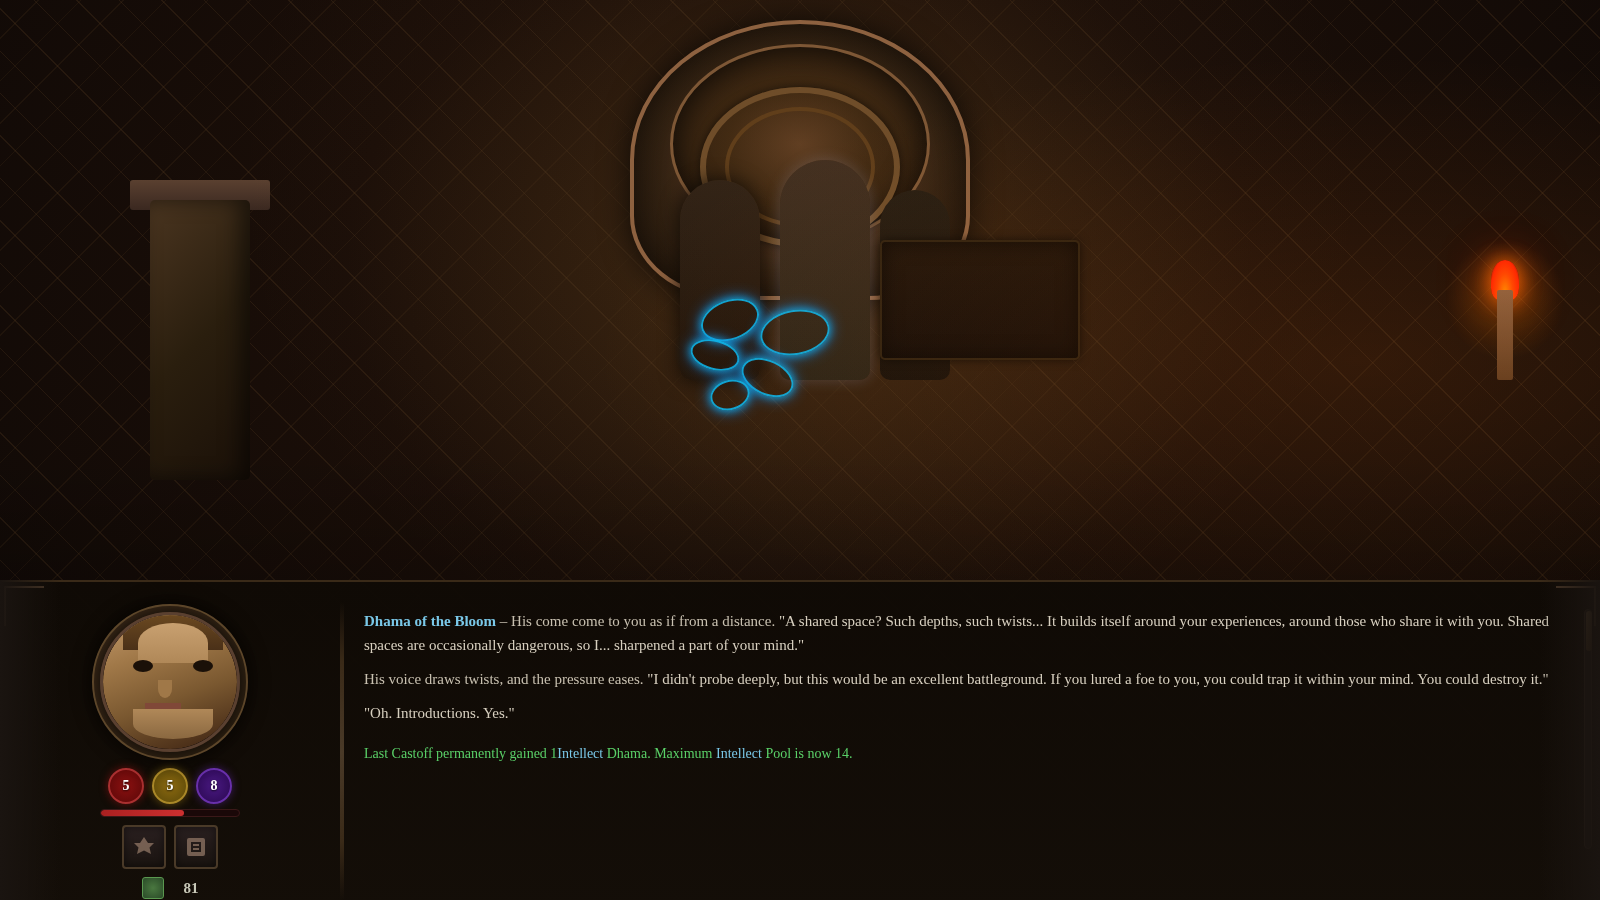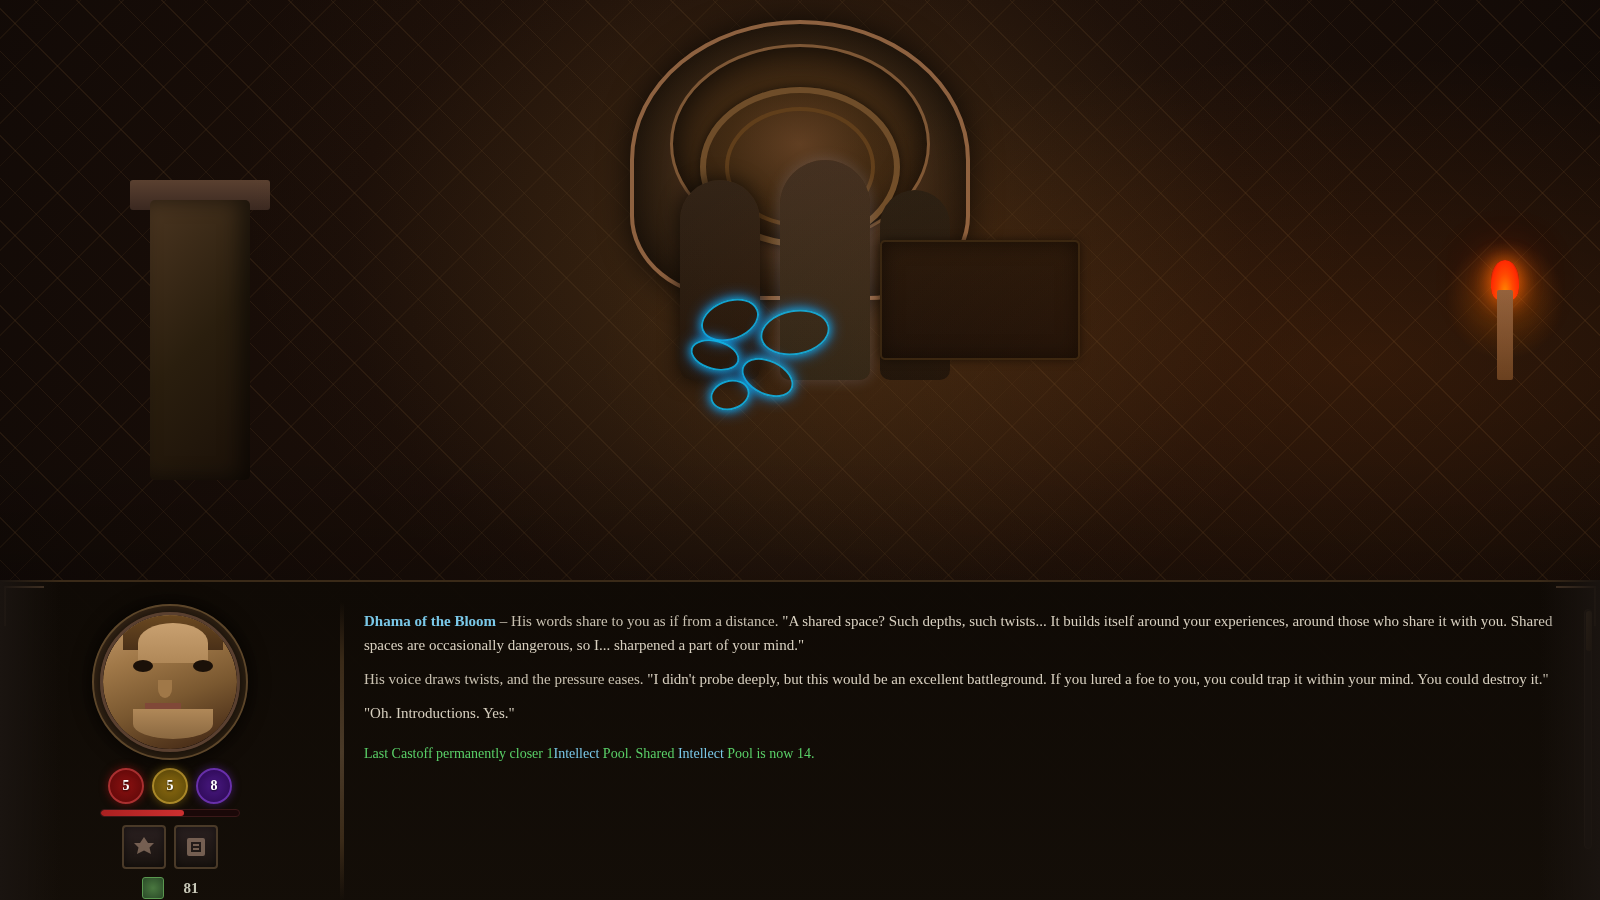--- a/index.html
+++ b/index.html
@@ -644,35 +644,35 @@
           <span class="currency-value">81</span>
         </div>
       </div>
 
       <div class="panel-separator"></div>
 
       <div id="dialog-text-area">
 
         <div class="dialog-text">
           <span class="speaker-name">Dhama of the Bloom</span>
-          <span>– His words share to you as if from a distance.</span>
+          <span>– His come come to you as if from a distance.</span>
           <span class="dialog-quote">"A shared space? Such depths, such twists... It builds itself around your experiences, around those who share it with you. Shared spaces are occasionally dangerous, so I... sharpened a part of your mind."</span>
         </div>
 
         <div class="dialog-text">
           <span>His voice draws twists, and the pressure eases.</span>
           <span class="dialog-quote">"I didn't probe deeply, but this would be an excellent battleground. If you lured a foe to you, you could trap it within your mind. You could destroy it."</span>
         </div>
 
         <div class="dialog-text">
           <span class="dialog-quote">"Oh. Introductions. Yes."</span>
         </div>
 
         <div class="dialog-status">
-          <span class="status-green">Last Castoff permanently closer </span><span class="status-green">1</span><span class="status-blue">Intellect</span><span class="status-green"> Pool. Shared </span><span class="status-blue">Intellect</span><span class="status-green"> Pool is now 14.</span>
+          <span class="status-green">Last Castoff permanently gained </span><span class="status-green">1</span><span class="status-blue">Intellect</span><span class="status-green"> Dhama. Maximum </span><span class="status-blue">Intellect</span><span class="status-green"> Pool is now 14.</span>
         </div>
 
         <div class="scroll-indicator">
           <div class="scroll-thumb"></div>
         </div>
       </div>
     </div>
 
     <div class="left-deco"></div>
     <div class="right-deco"></div>

